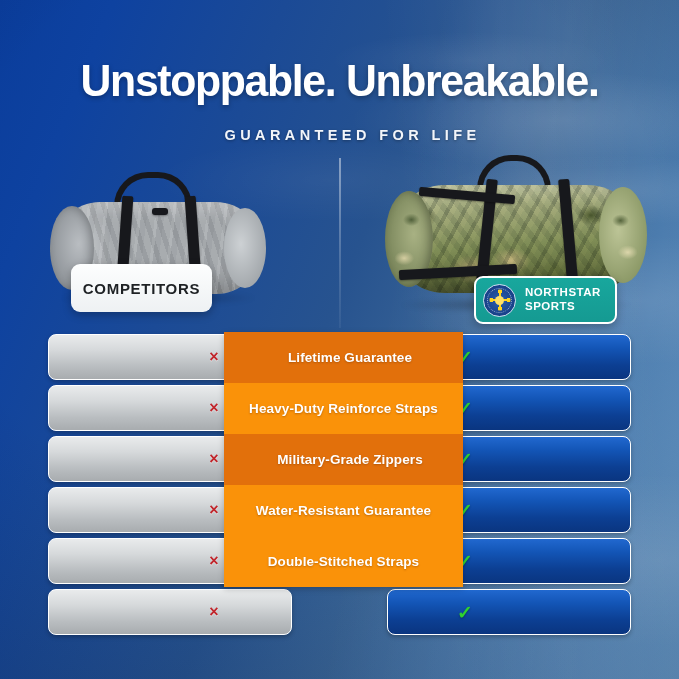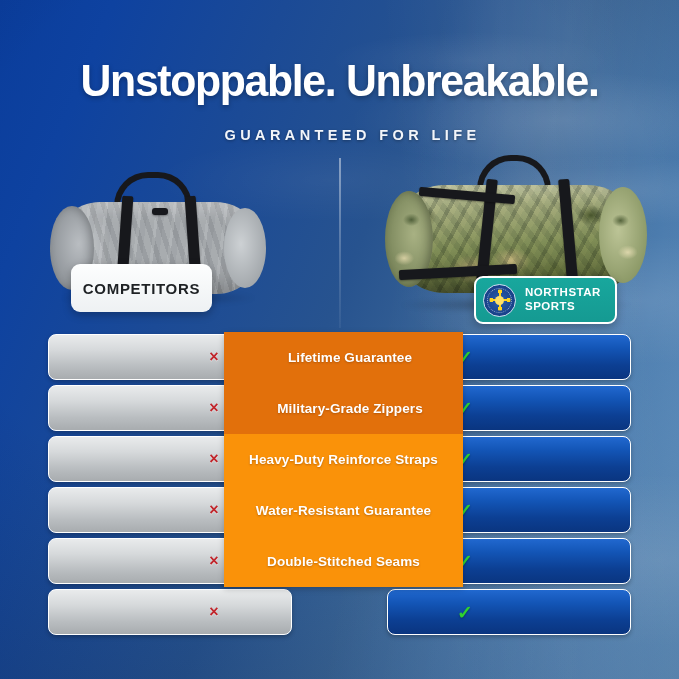--- a/index.html
+++ b/index.html
@@ -391,19 +391,19 @@
       </div>
       <div class="pill pill-right">
         <span class="mark-check">✓</span>
       </div>
     </div>
 
   </div>
 
   <div id="feature-col">
     <div class="feat dark">Lifetime Guarantee</div>
+    <div class="feat light">Heavy-Duty Reinforce Straps</div>
     <div class="feat dark">Military-Grade Zippers</div>
-    <div class="feat light">Heavy-Duty Reinforce Straps</div>
     <div class="feat light">Water-Resistant Guarantee</div>
-    <div class="feat light">Double-Stitched Seams</div>
+    <div class="feat light">Double-Stitched Straps</div>
   </div>
 
 </div>
 
 </body></html>

